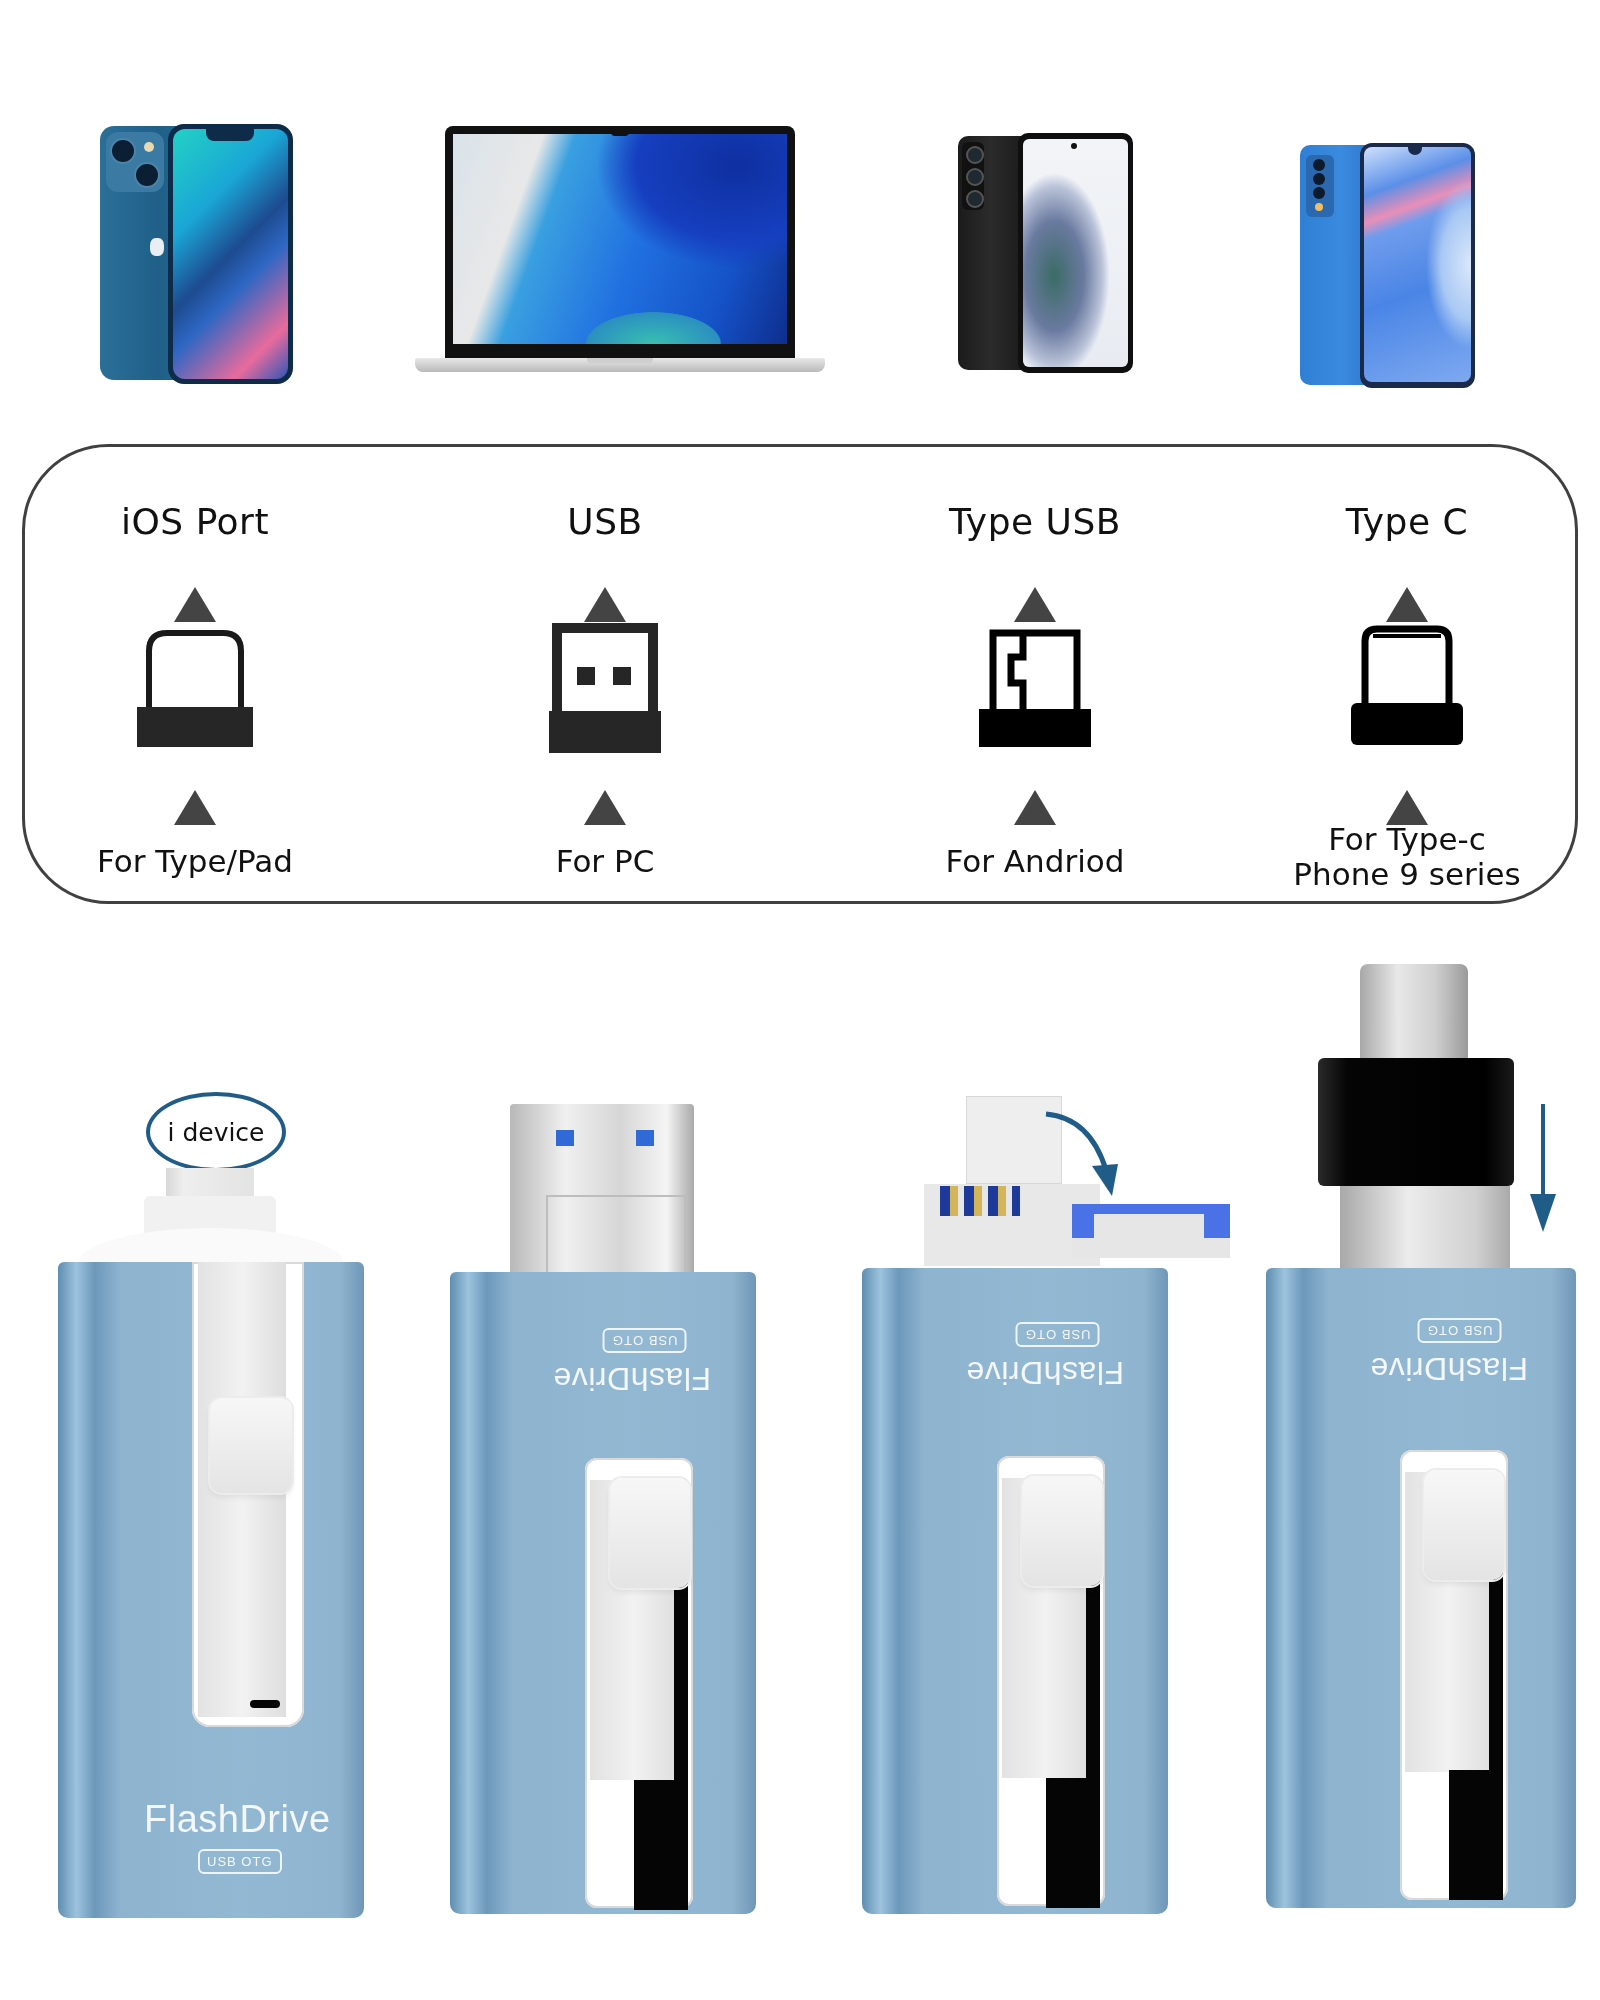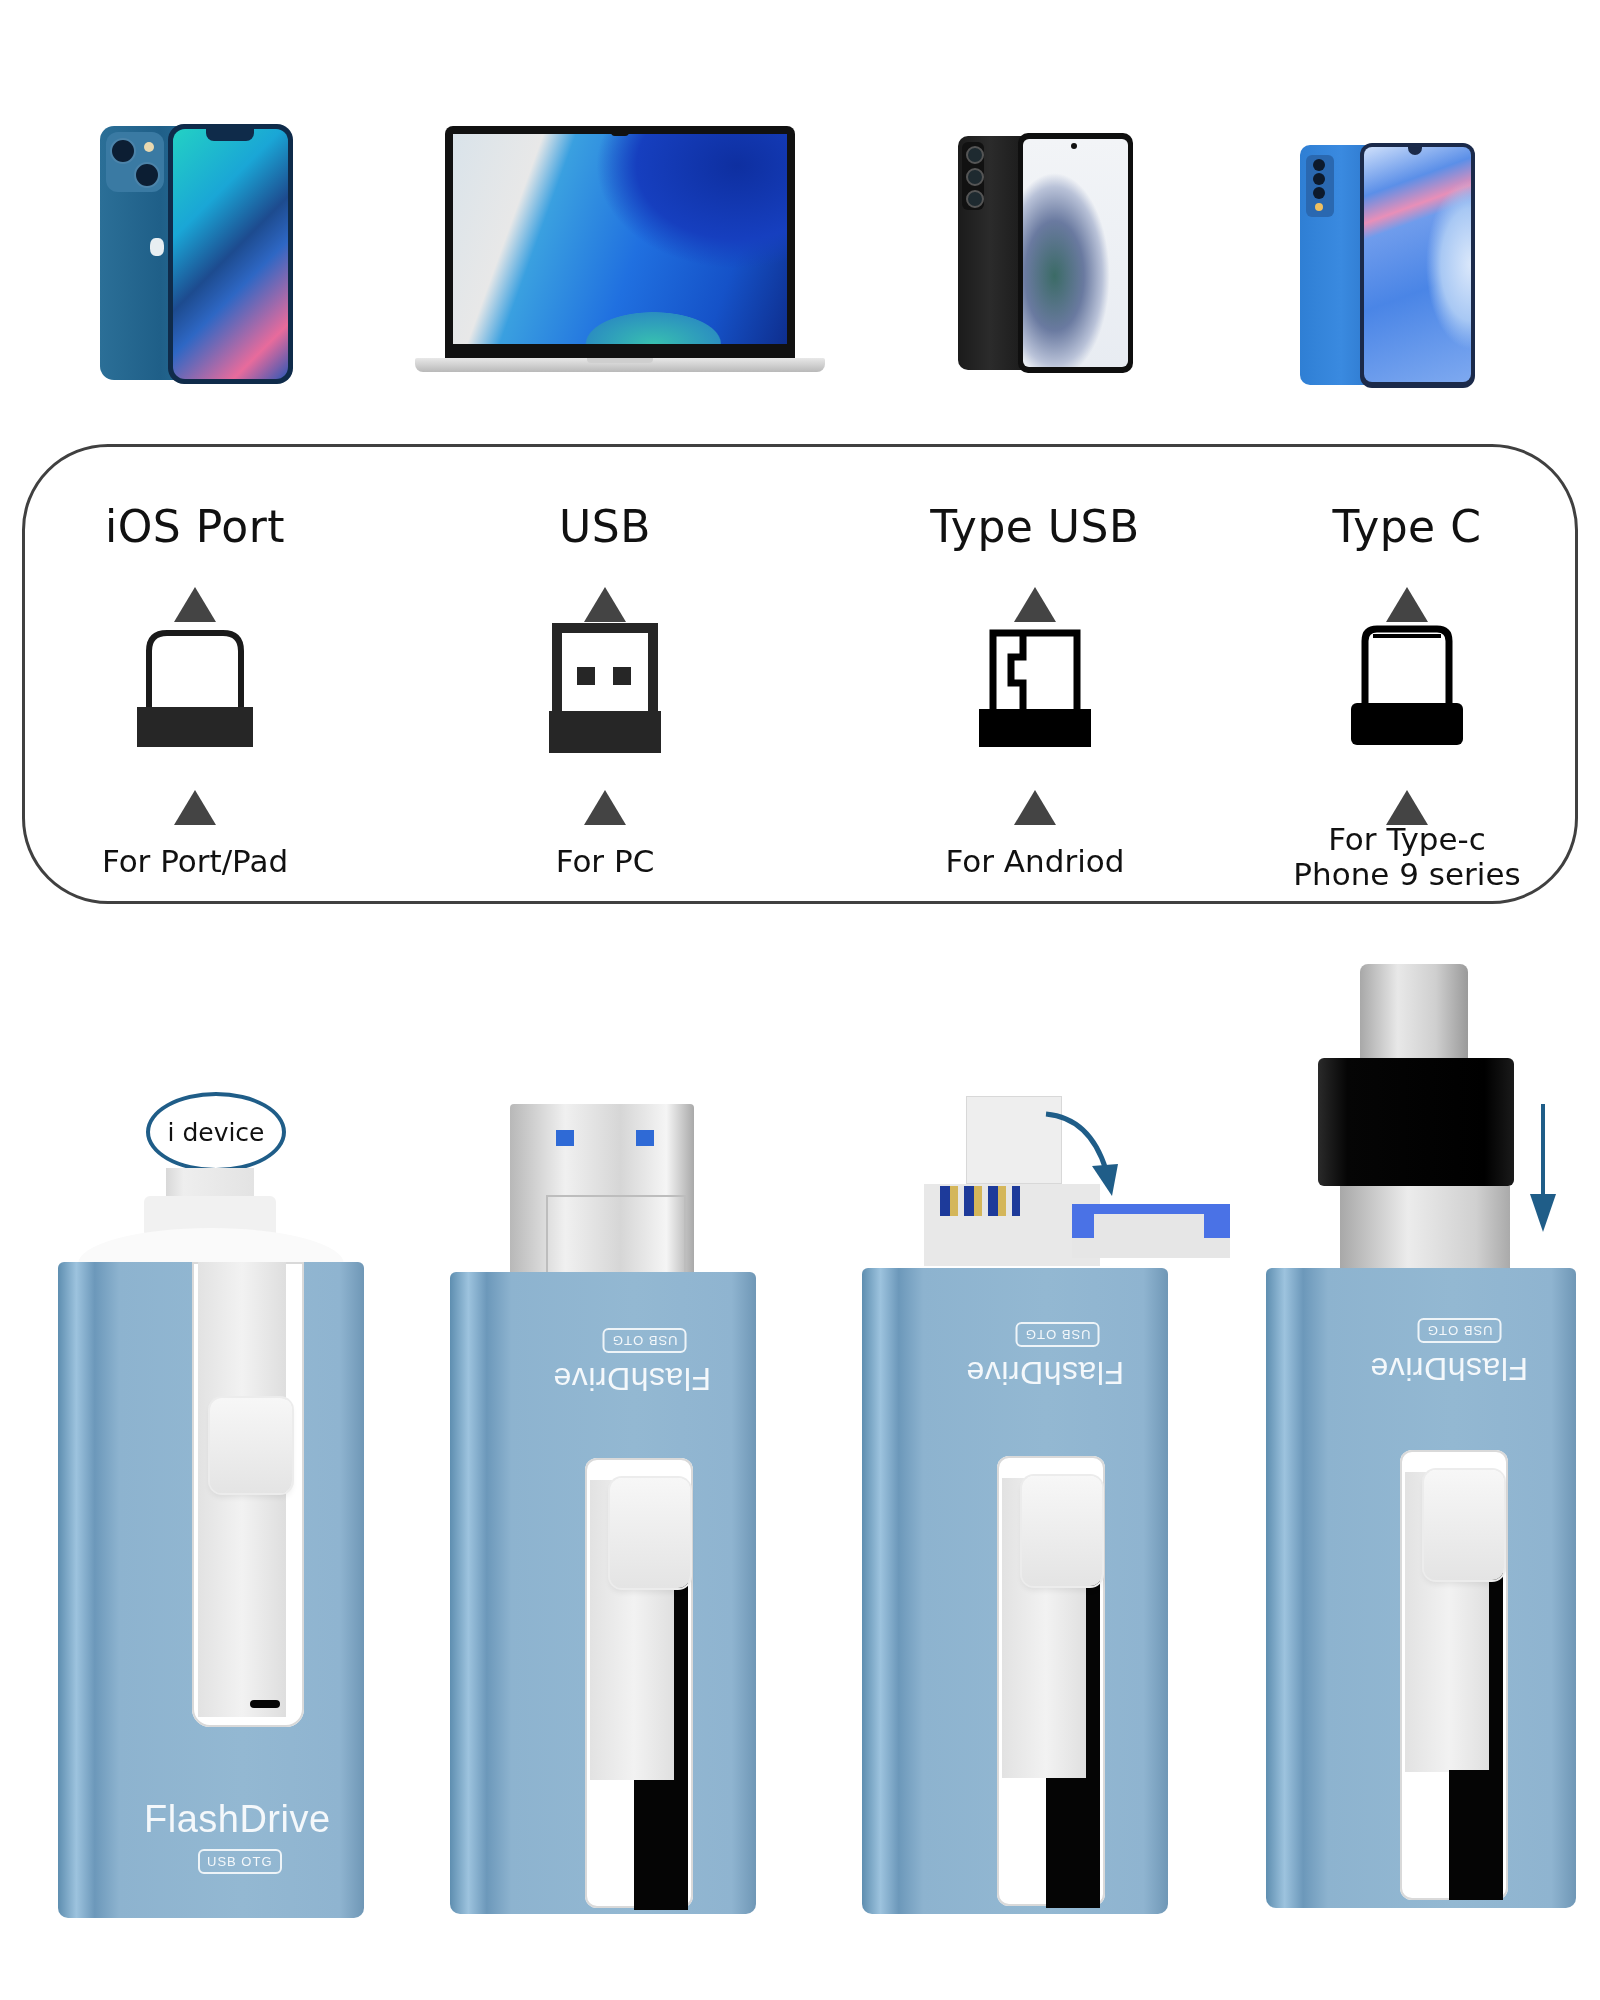--- a/index.html
+++ b/index.html
@@ -47,21 +47,21 @@
   .redmi .front { position:absolute; left:60px; top:0; width:115px; height:245px; background:#1b2a4a; border-radius:12px; }
   .redmi .screen { position:absolute; left:4px; top:4px; right:4px; bottom:6px; border-radius:8px;
     background:
       radial-gradient(ellipse 70% 60% at 100% 50%, #dbe8fb 0%, #a8c8f4 40%, transparent 60%),
       linear-gradient(160deg,#cfe0fb 0%,#5b8fe8 18%,#e88fb8 28%,#6f9cec 34%,#4a85e6 60%,#7ea9f0 100%); }
   .redmi .dew { position:absolute; left:48px; top:4px; width:14px; height:8px; background:#1b2a4a; border-radius:0 0 7px 7px; }
 
   
   .panel { position:absolute; left:22px; top:444px; width:1556px; height:460px; border:3px solid #404040; border-radius:86px; box-sizing:border-box; background:#fff; }
   .port-col { position:absolute; top:0; width:260px; text-align:center; }
-  .port-title { position:absolute; top:54px; left:0; width:100%; font-size:44px; color:#111; letter-spacing:0.5px; }
+  .port-title { position:absolute; top:54px; left:0; width:100%; font-size:36px; color:#111; letter-spacing:0.5px; }
   .tri { position:absolute; left:50%; width:0; height:0; border-left:21px solid transparent; border-right:21px solid transparent; border-bottom:35px solid #444; }
   .tri.up1 { top:140px; margin-left:-21px; }
   .tri.up2 { top:343px; margin-left:-21px; }
   .port-sub { position:absolute; left:-40px; width:340px; font-size:31px; color:#111; line-height:35px; }
   .icon-box { position:absolute; top:180px; left:50%; }
 
   
   .drive { position:absolute; }
   .body-blue { position:absolute; background:linear-gradient(90deg,#5e8eb0 0%,#9dc3de 6%,#6c98ba 12%,#8db3cf 20%,#93b8d2 60%,#8fb4d0 92%,#6f97b6 100%); }
   .slot { position:absolute; background:#fff; border-radius:12px; box-shadow: inset 0 0 0 2px #d9d9d9; }
@@ -138,21 +138,21 @@
   <div class="port-col" style="left:40px;">
     <div class="port-title">iOS Port</div>
     <div class="tri up1"></div>
     <div class="icon-box" style="margin-left:-58px;">
       <svg width="116" height="120" viewBox="0 0 116 120">
         <path d="M12 82 V24 Q12 6 30 6 H86 Q104 6 104 24 V82" fill="none" stroke="#1a1a1a" stroke-width="6"></path>
         <rect x="0" y="80" width="116" height="43" fill="#262626"></rect>
       </svg>
     </div>
     <div class="tri up2"></div>
-    <div class="port-sub" style="top:397px;">For Port/Pad</div>
+    <div class="port-sub" style="top:397px;">For Type/Pad</div>
   </div>
 
   <div class="port-col" style="left:450px;">
     <div class="port-title">USB</div>
     <div class="tri up1"></div>
     <div class="icon-box" style="margin-left:-56px;margin-top:-4px;">
       <svg width="112" height="130" viewBox="0 0 112 130">
         <rect x="8" y="5" width="96" height="88" fill="none" stroke="#262626" stroke-width="10"></rect>
         <rect x="28" y="44" width="18" height="18" fill="#262626"></rect>
         <rect x="64" y="44" width="18" height="18" fill="#262626"></rect>

